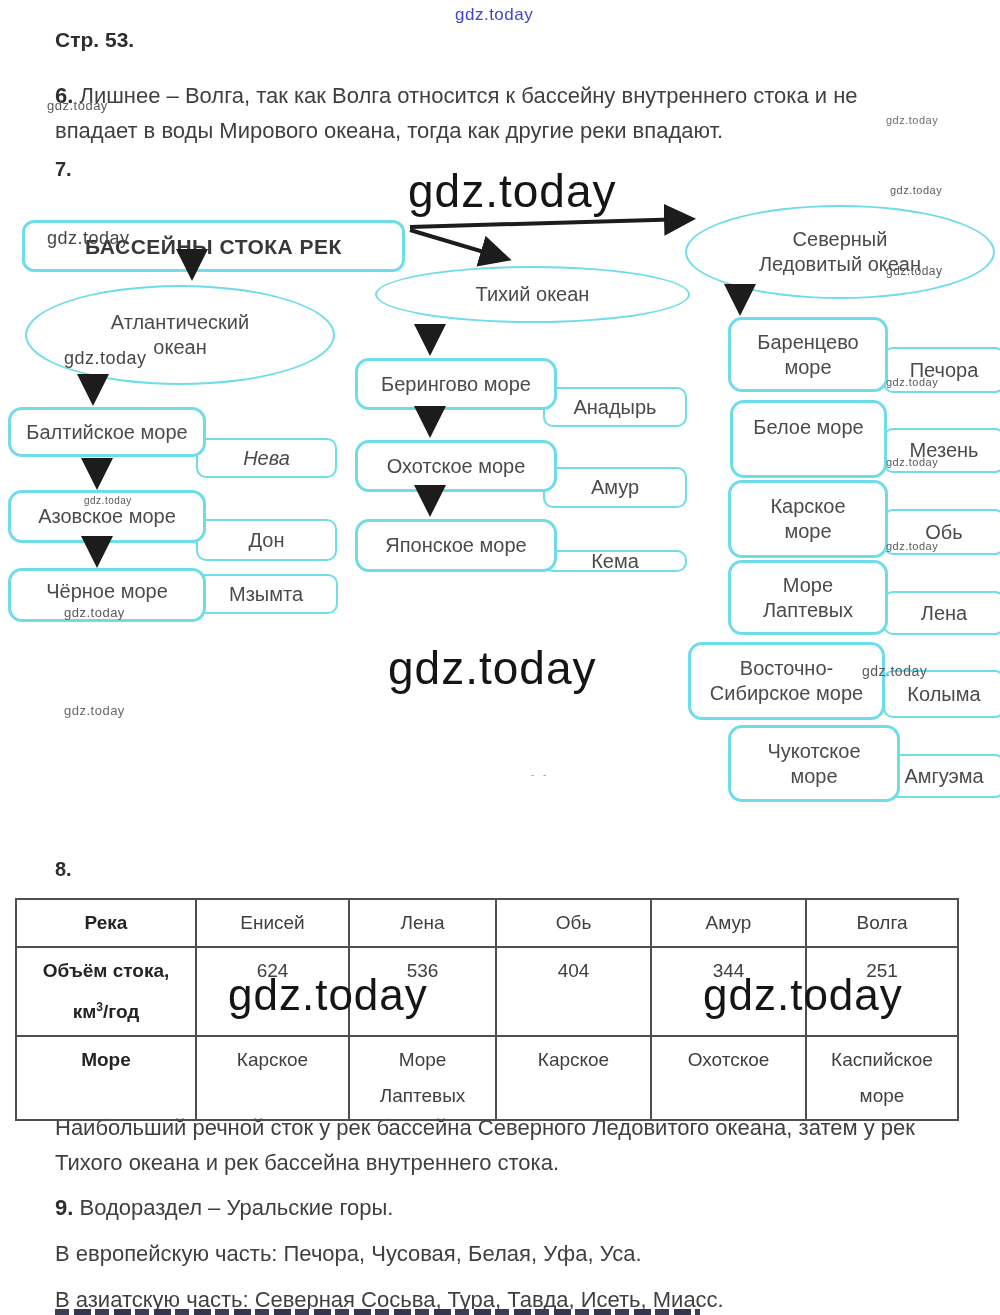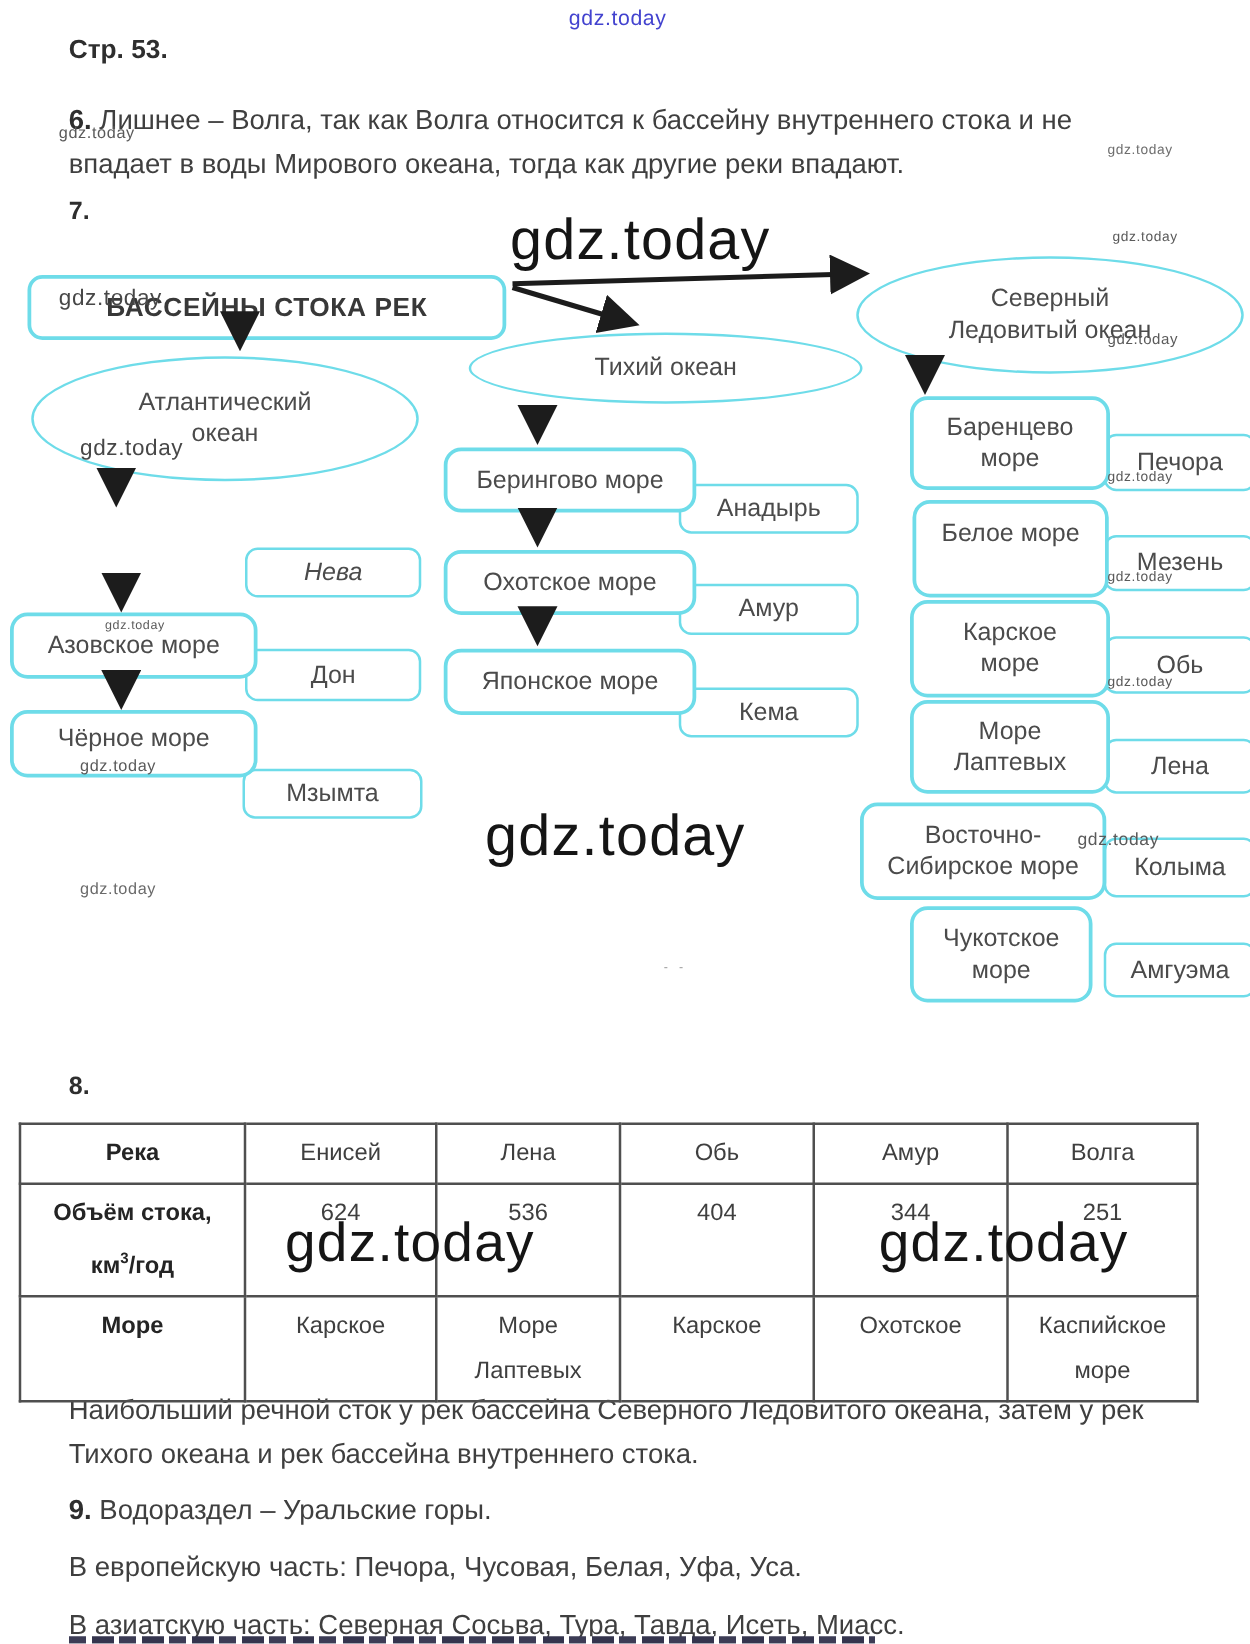--- a/index.html
+++ b/index.html
@@ -87,32 +87,33 @@
   <div class="node ellipse" style="left:25px; top:285px; width:310px; height:100px;align-items:center;">
       <span class="limit160">Атлантический океан</span>
     </div>
   <div class="node ellipse" style="left:375px; top:266px; width:315px; height:57px;">
       <span>Тихий океан</span>
     </div>
   <div class="node ellipse" style="left:685px; top:205px; width:310px; height:94px;">
       <span class="limit170">Северный Ледовитый океан</span>
     </div>
 
+  <div class="node" style="left:8px; top:407px; width:198px; height:50px;">Балтийское море</div>
   <div class="node river" style="left:196px; top:438px; width:141px; height:40px;font-style:italic;">Нева</div>
   <div class="node" style="left:8px; top:490px; width:198px; height:53px;">Азовское море</div>
   <div class="node river" style="left:196px; top:519px; width:141px; height:42px;">Дон</div>
   <div class="node" style="left:8px; top:568px; width:198px; height:54px; align-items:flex-start; padding-top:8px;">Чёрное море</div>
-  <div class="node river" style="left:194px; top:615px; width:144px; height:40px;text-align:right;">Мзымта</div>
+  <div class="node river" style="left:194px; top:574px; width:144px; height:40px;text-align:right;">Мзымта</div>
 
   <div class="node" style="left:355px; top:358px; width:202px; height:52px;">Берингово море</div>
   <div class="node river" style="left:543px; top:387px; width:144px; height:40px;text-align:right;">Анадырь</div>
   <div class="node" style="left:355px; top:440px; width:202px; height:52px;">Охотское море</div>
   <div class="node river" style="left:543px; top:467px; width:144px; height:41px;">Амур</div>
   <div class="node" style="left:355px; top:519px; width:202px; height:53px;">Японское море</div>
-  <div class="node river" style="left:543px; top:550px; width:144px; height:40px;">Кема</div>
+  <div class="node river" style="left:543px; top:550px; width:144px; height:22px;">Кема</div>
 
   <div class="node" style="left:728px; top:317px; width:160px; height:75px;">
       <span class="limit112">Баренцево море</span>
     </div>
   <div class="node river" style="left:883px; top:347px; width:122px; height:46px;">Печора</div>
   <div class="node" style="left:730px; top:400px; width:157px; height:78px; align-items:flex-start; padding-top:12px;">
       <span class="limit112">Белое море</span>
     </div>
   <div class="node river" style="left:883px; top:428px; width:122px; height:45px;">Мезень</div>
   <div class="node" style="left:728px; top:480px; width:160px; height:78px;">
@@ -120,21 +121,21 @@
     </div>
   <div class="node river" style="left:883px; top:509px; width:122px; height:46px;">Обь</div>
   <div class="node" style="left:728px; top:560px; width:160px; height:75px;">
       <span class="limit112">Море Лаптевых</span>
     </div>
   <div class="node river" style="left:883px; top:591px; width:122px; height:44px;">Лена</div>
   <div class="node" style="left:688px; top:642px; width:197px; height:78px;">
       <span class="limit170">Восточно-Сибирское море</span>
     </div>
   <div class="node river" style="left:883px; top:670px; width:122px; height:48px;">Колыма</div>
-  <div class="node" style="left:728px; top:725px; width:146px; height:77px;">
+  <div class="node" style="left:728px; top:725px; width:172px; height:77px;">
       <span class="limit112">Чукотское море</span>
     </div>
   <div class="node river" style="left:883px; top:754px; width:122px; height:44px;">Амгуэма</div>
 
   <svg id="arrows" width="1000" height="680" viewBox="0 0 1000 680">
     <defs>
       <marker id="ah" markerWidth="9" markerHeight="9" refX="6" refY="4" orient="auto">
         <path d="M0,0 L8,4 L0,8 z" fill="#1c1c1c"></path>
       </marker>
     </defs>

